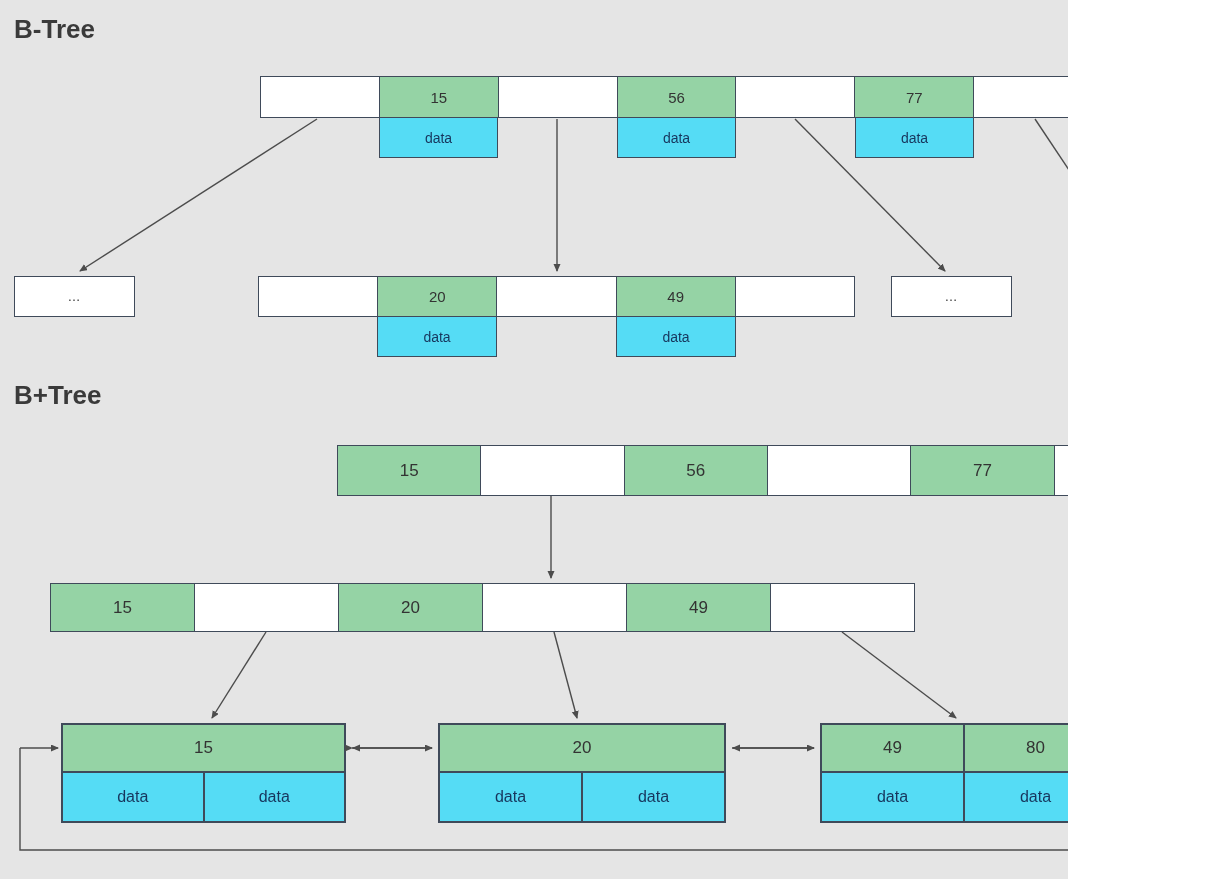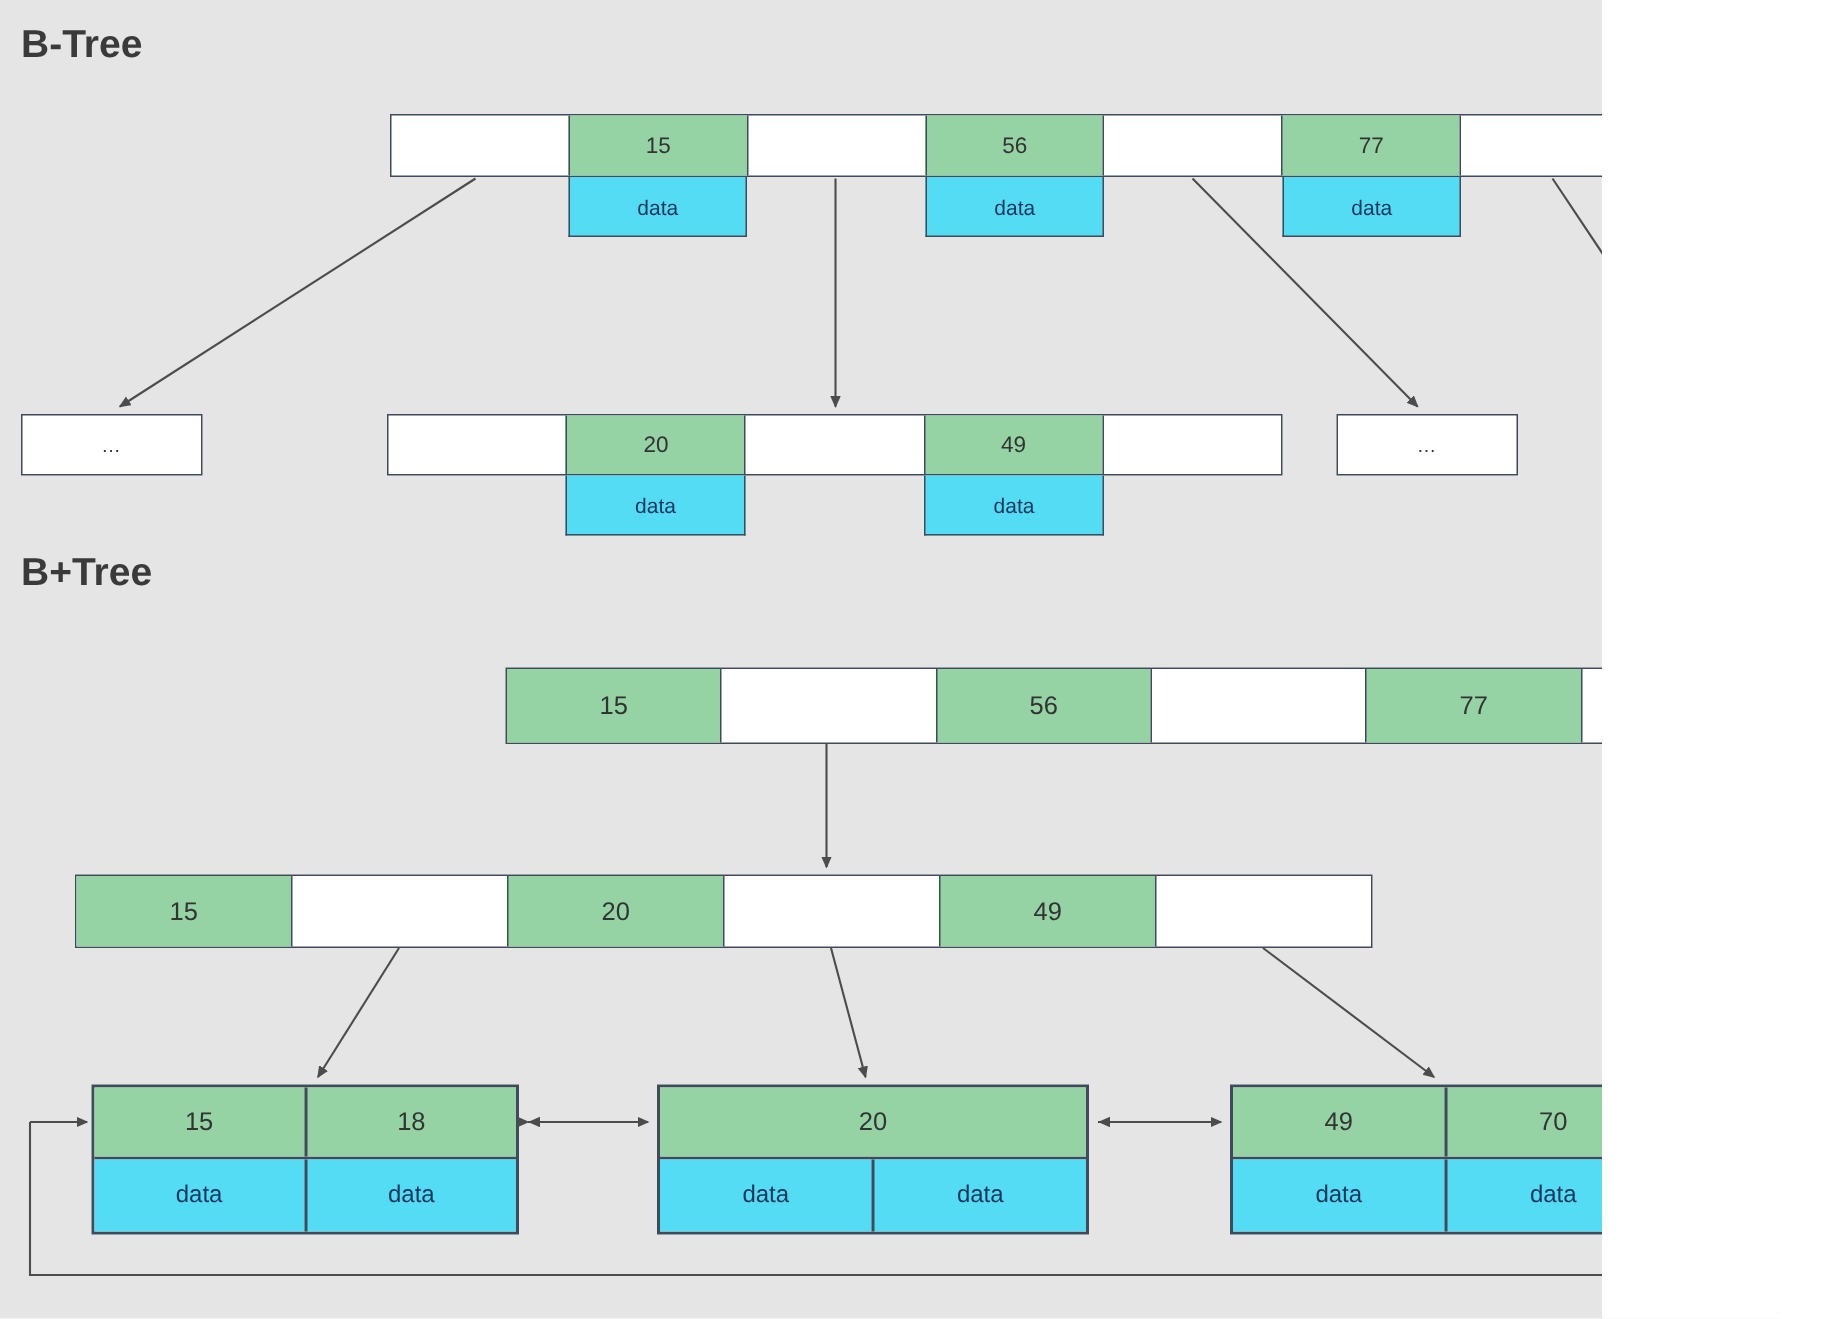--- a/index.html
+++ b/index.html
@@ -113,21 +113,21 @@
   <div class="datacell" style="left:377px;top:317px;width:120px;height:40px;">data</div>
   <div class="datacell" style="left:616px;top:317px;width:120px;height:40px;">data</div>
 
   <div class="bar" style="left:891px;top:276px;width:121px;height:41px;">
     <div class="cell dots">…</div>
   </div>
   <div class="bar" style="left:1080px;top:274px;width:120px;height:43px;">
     <div class="cell dots">…</div>
   </div>
 
-  <div class="heading" style="left:14px;top:366px;">B+Tree</div>
+  <div class="heading" style="left:14px;top:380px;">B+Tree</div>
 
   <div class="bar bplus" style="left:337px;top:445px;width:861px;height:51px;">
     <div class="cell key">15</div>
     <div class="cell"></div>
     <div class="cell key">56</div>
     <div class="cell"></div>
     <div class="cell key">77</div>
     <div class="cell"></div>
   </div>
 
@@ -136,42 +136,41 @@
     <div class="cell"></div>
     <div class="cell key">20</div>
     <div class="cell"></div>
     <div class="cell key">49</div>
     <div class="cell"></div>
   </div>
 
   <div class="leaf" style="left:61px;top:723px;width:285px;">
     <div class="leaf-row keys">
       <div class="leaf-cell key">15</div>
-      <div class="leaf-cell key">18</div>
     </div>
     <div class="leaf-row datarow">
       <div class="leaf-cell data">data</div>
       <div class="leaf-cell data">data</div>
     </div>
   </div>
 
   <div class="leaf" style="left:438px;top:723px;width:288px;">
     <div class="leaf-row keys">
       <div class="leaf-cell key">20</div>
     </div>
     <div class="leaf-row datarow">
       <div class="leaf-cell data">data</div>
       <div class="leaf-cell data">data</div>
     </div>
   </div>
 
   <div class="leaf" style="left:820px;top:723px;width:288px;">
     <div class="leaf-row keys">
       <div class="leaf-cell key">49</div>
-      <div class="leaf-cell key">70</div>
+      <div class="leaf-cell key">80</div>
     </div>
     <div class="leaf-row datarow">
       <div class="leaf-cell data">data</div>
       <div class="leaf-cell data">data</div>
     </div>
   </div>
 
   <svg id="arrows" viewBox="0 0 1221 879" xmlns="http://www.w3.org/2000/svg">
     <defs>
       <marker id="ah" markerWidth="9" markerHeight="8" refX="7" refY="3.5" orient="auto" markerUnits="userSpaceOnUse">

